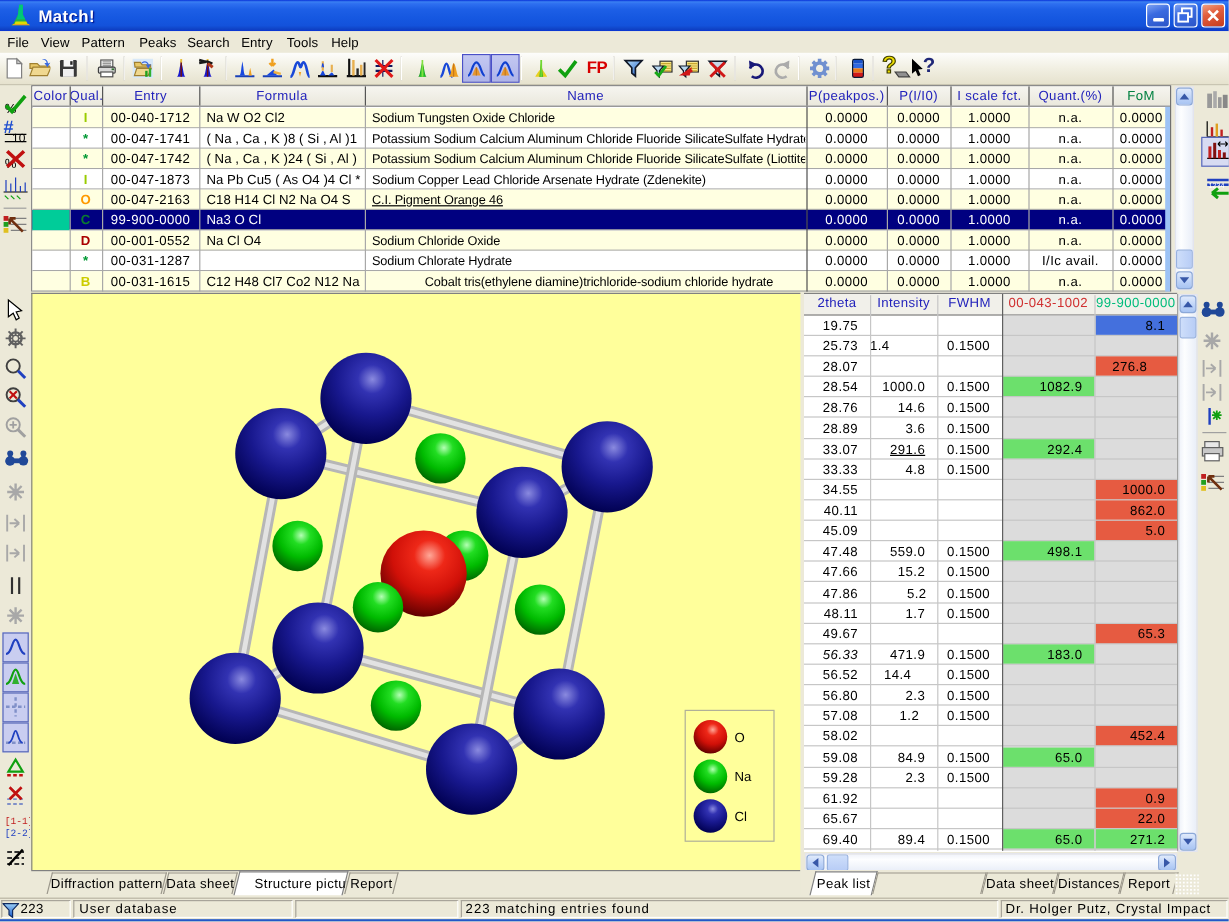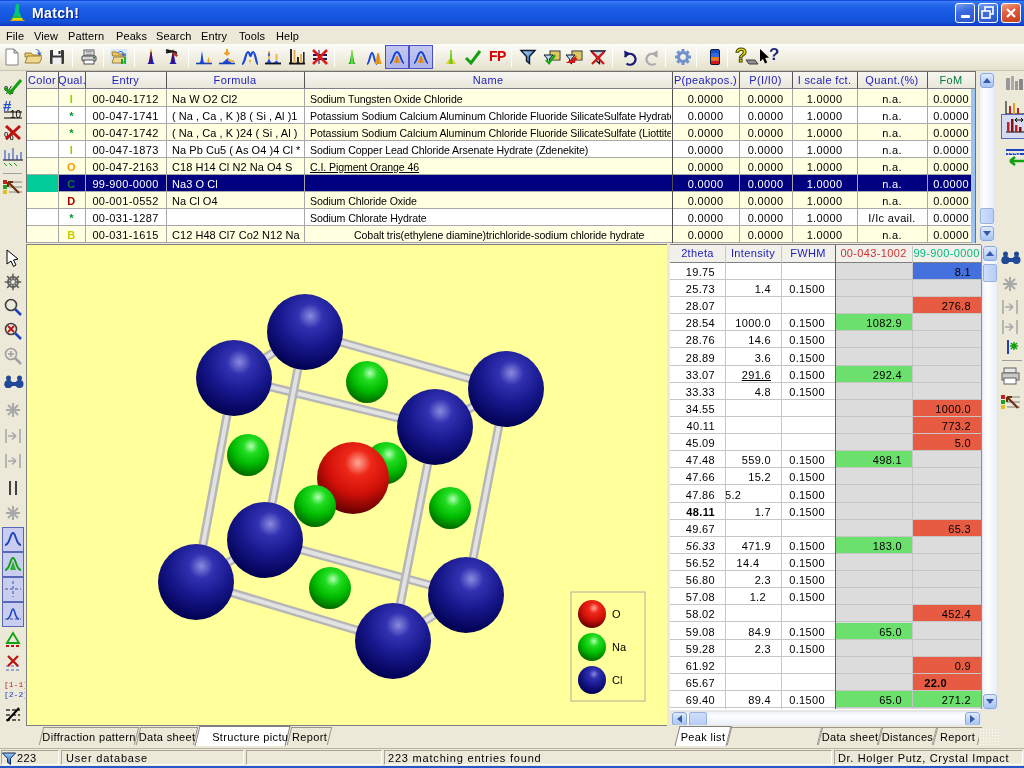--- a/index.html
+++ b/index.html
@@ -784,32 +784,32 @@
   </div>
 <div class="abs" style="left:913px;top:263px;width:68px;height:16px;background:#4470DD;"></div>
 <div class="tx" style="left:912px;top:266px;">
     <div style="width:59px;text-align:right;">8.1</div>
   </div>
 <div class="abs" style="left:670px;top:280px;width:311px;height:17px;border-bottom:1px solid #C6C6C6;"></div>
 <div class="tx" style="left:670px;top:283px;">
     <div style="width:45px;text-align:right;">25.73</div>
   </div>
 <div class="tx" style="left:725px;top:283px;">
-    <div style="width:46px;text-align:right;">1.4</div>
+    <div style="width:46px;">1.4</div>
   </div>
 <div class="tx" style="left:781px;top:283px;">
     <div style="width:44px;text-align:right;">0.1500</div>
   </div>
 <div class="abs" style="left:670px;top:297px;width:311px;height:17px;border-bottom:1px solid #C6C6C6;"></div>
 <div class="tx" style="left:670px;top:300px;">
     <div style="width:45px;text-align:right;">28.07</div>
   </div>
 <div class="abs" style="left:913px;top:297px;width:68px;height:16px;background:#E65B41;"></div>
 <div class="tx" style="left:912px;top:300px;">
-    <div style="width:59px;text-align:right;">276.8</div>
+    <div style="width:59px;text-align:center;">276.8</div>
   </div>
 <div class="abs" style="left:670px;top:314px;width:311px;height:17px;border-bottom:1px solid #C6C6C6;"></div>
 <div class="tx" style="left:670px;top:317px;">
     <div style="width:45px;text-align:right;">28.54</div>
   </div>
 <div class="tx" style="left:725px;top:317px;">
     <div style="width:46px;text-align:right;">1000.0</div>
   </div>
 <div class="tx" style="left:781px;top:317px;">
     <div style="width:44px;text-align:right;">0.1500</div>
@@ -869,21 +869,21 @@
 <div class="abs" style="left:913px;top:400px;width:68px;height:16px;background:#E65B41;"></div>
 <div class="tx" style="left:912px;top:403px;">
     <div style="width:59px;text-align:right;">1000.0</div>
   </div>
 <div class="abs" style="left:670px;top:417px;width:311px;height:17px;border-bottom:1px solid #C6C6C6;"></div>
 <div class="tx" style="left:670px;top:420px;">
     <div style="width:45px;text-align:right;">40.11</div>
   </div>
 <div class="abs" style="left:913px;top:417px;width:68px;height:16px;background:#E65B41;"></div>
 <div class="tx" style="left:912px;top:420px;">
-    <div style="width:59px;text-align:right;">773.2</div>
+    <div style="width:59px;text-align:right;">862.0</div>
   </div>
 <div class="abs" style="left:670px;top:434px;width:311px;height:17px;border-bottom:1px solid #C6C6C6;"></div>
 <div class="tx" style="left:670px;top:437px;">
     <div style="width:45px;text-align:right;">45.09</div>
   </div>
 <div class="abs" style="left:913px;top:434px;width:68px;height:16px;background:#E65B41;"></div>
 <div class="tx" style="left:912px;top:437px;">
     <div style="width:59px;text-align:right;">5.0</div>
   </div>
 <div class="abs" style="left:670px;top:451px;width:311px;height:17px;border-bottom:1px solid #C6C6C6;"></div>
@@ -908,28 +908,28 @@
     <div style="width:46px;text-align:right;">15.2</div>
   </div>
 <div class="tx" style="left:781px;top:471px;">
     <div style="width:44px;text-align:right;">0.1500</div>
   </div>
 <div class="abs" style="left:670px;top:486px;width:311px;height:17px;border-bottom:1px solid #C6C6C6;"></div>
 <div class="tx" style="left:670px;top:489px;">
     <div style="width:45px;text-align:right;">47.86</div>
   </div>
 <div class="tx" style="left:725px;top:489px;">
-    <div style="width:46px;text-align:left;">5.2</div>
+    <div style="width:46px;text-align:center;margin-left:16px;">5.2</div>
   </div>
 <div class="tx" style="left:781px;top:489px;">
     <div style="width:44px;text-align:right;">0.1500</div>
   </div>
 <div class="abs" style="left:670px;top:503px;width:311px;height:17px;border-bottom:1px solid #C6C6C6;"></div>
 <div class="tx" style="left:670px;top:506px;">
-    <div style="width:45px;text-align:right;font-weight:bold;">48.11</div>
+    <div style="width:45px;text-align:right;">48.11</div>
   </div>
 <div class="tx" style="left:725px;top:506px;">
     <div style="width:46px;text-align:right;">1.7</div>
   </div>
 <div class="tx" style="left:781px;top:506px;">
     <div style="width:44px;text-align:right;">0.1500</div>
   </div>
 <div class="abs" style="left:670px;top:520px;width:311px;height:17px;border-bottom:1px solid #C6C6C6;"></div>
 <div class="tx" style="left:670px;top:523px;">
     <div style="width:45px;text-align:right;">49.67</div>
@@ -1020,21 +1020,21 @@
   </div>
 <div class="abs" style="left:913px;top:657px;width:68px;height:16px;background:#E65B41;"></div>
 <div class="tx" style="left:912px;top:660px;">
     <div style="width:59px;text-align:right;">0.9</div>
   </div>
 <div class="abs" style="left:670px;top:674px;width:311px;height:17px;border-bottom:1px solid #C6C6C6;"></div>
 <div class="tx" style="left:670px;top:677px;">
     <div style="width:45px;text-align:right;">65.67</div>
   </div>
 <div class="abs" style="left:913px;top:674px;width:68px;height:16px;background:#E65B41;"></div>
-<div class="tx" style="left:888px;top:677px;font-weight:bold;">
+<div class="tx" style="left:912px;top:677px;">
     <div style="width:59px;text-align:right;">22.0</div>
   </div>
 <div class="abs" style="left:670px;top:691px;width:311px;height:17px;border-bottom:1px solid #C6C6C6;"></div>
 <div class="tx" style="left:670px;top:694px;">
     <div style="width:45px;text-align:right;">69.40</div>
   </div>
 <div class="tx" style="left:725px;top:694px;">
     <div style="width:46px;text-align:right;">89.4</div>
   </div>
 <div class="tx" style="left:781px;top:694px;">

